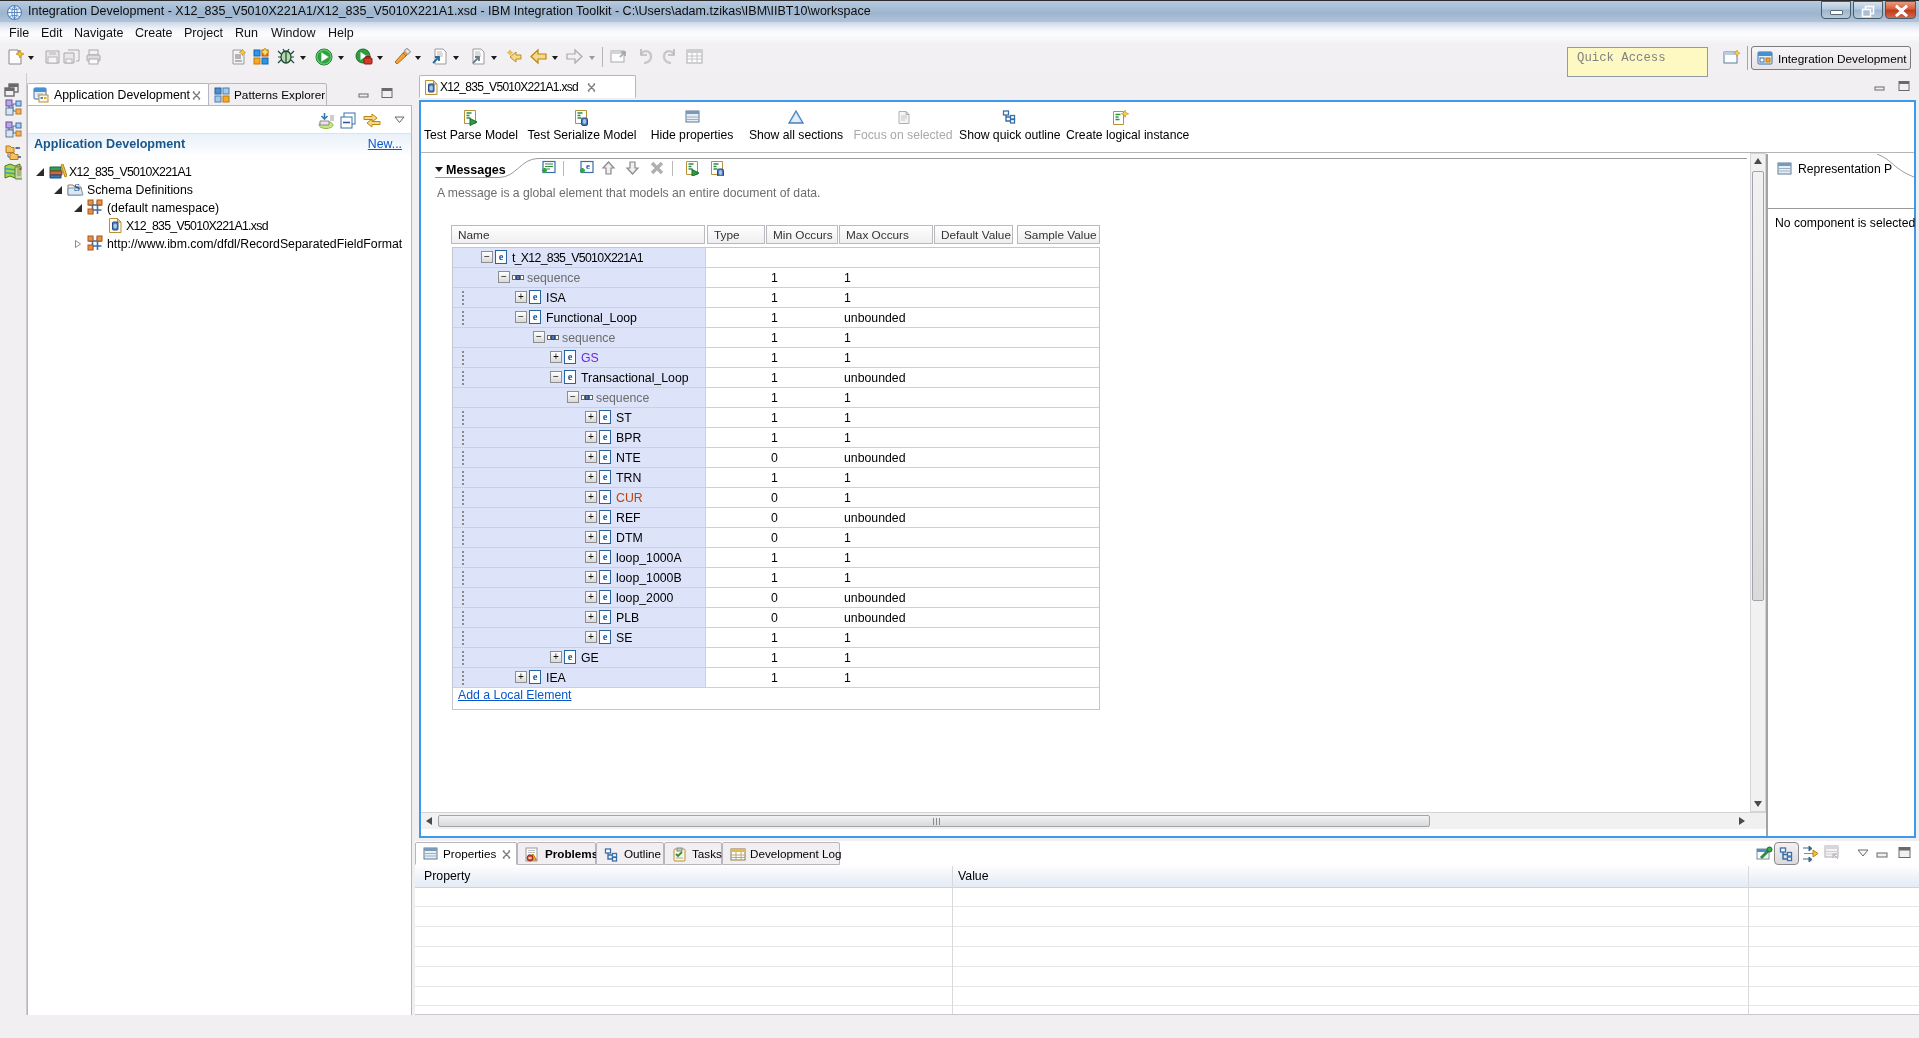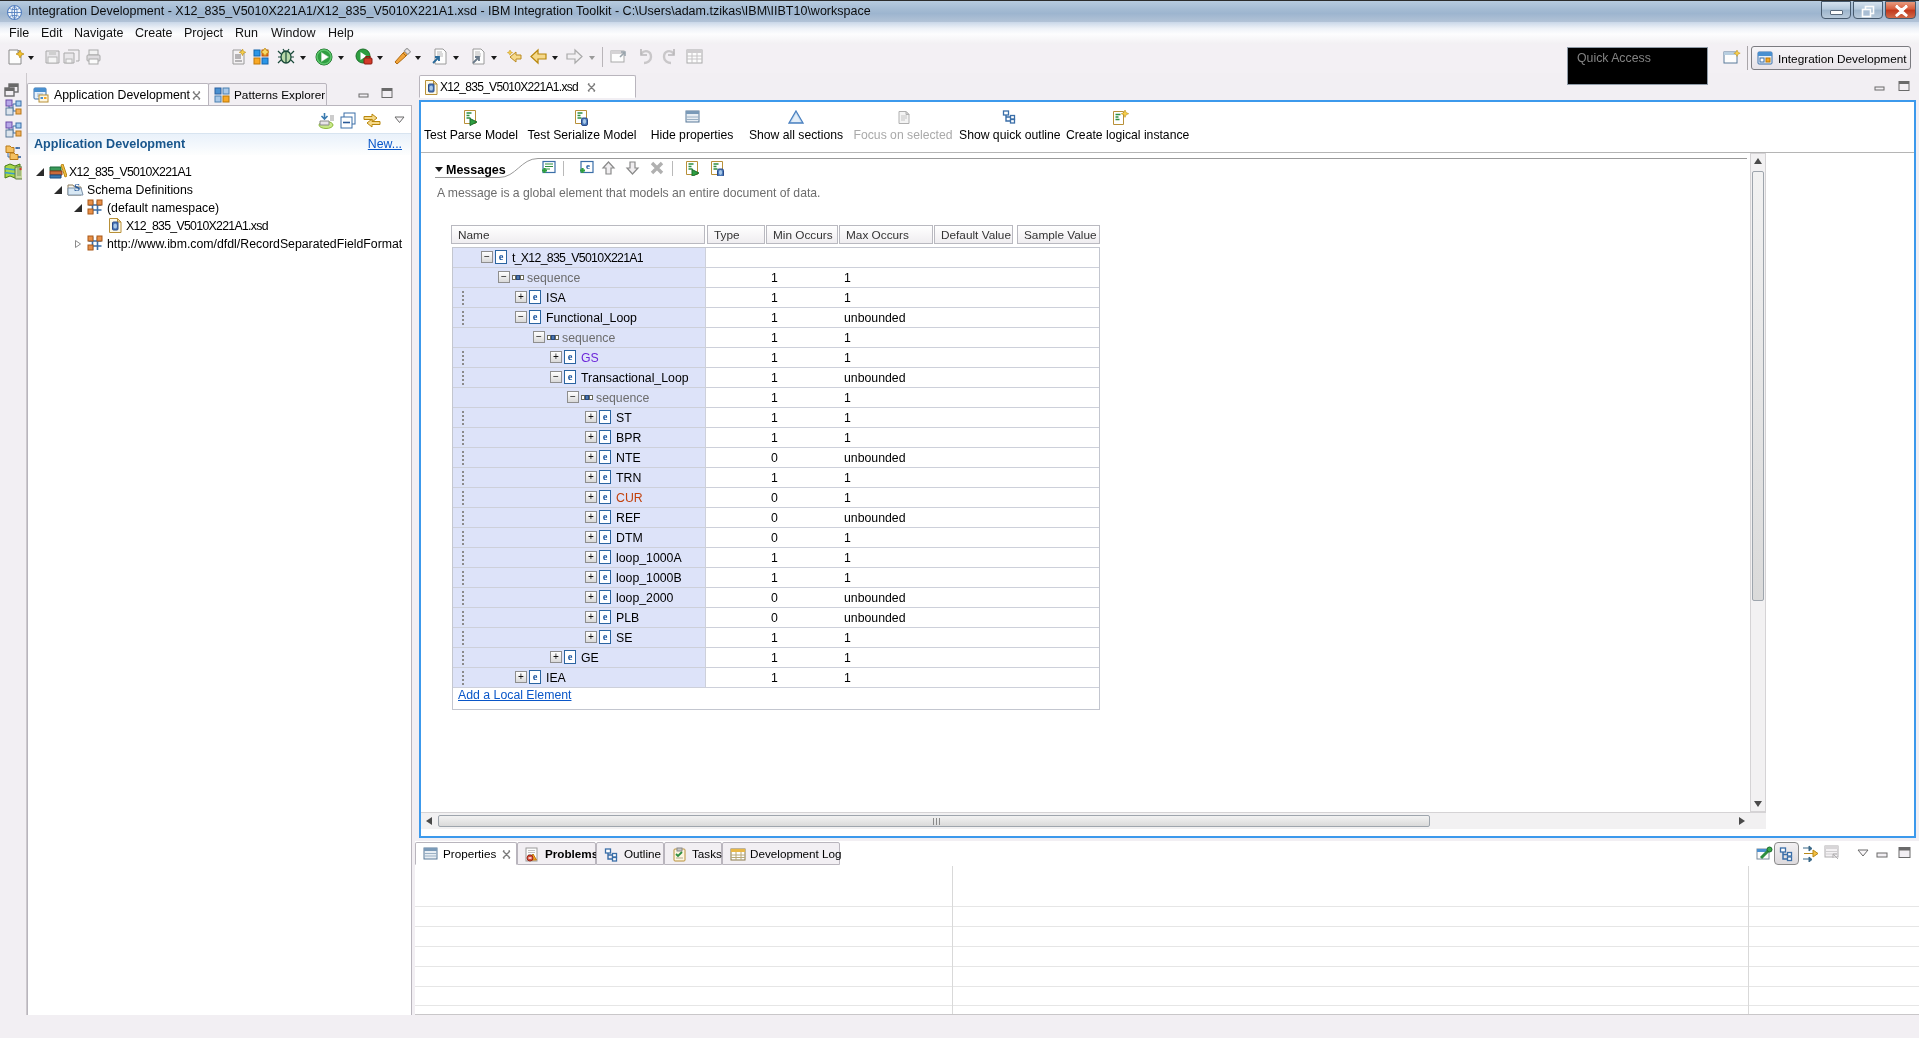--- a/index.html
+++ b/index.html
@@ -8,21 +8,21 @@
 #titlebar{left:0;top:0;width:1919px;height:22px;background:linear-gradient(#b7cbdf,#a4bbd3 40%,#9db5cf 60%,#b2c3d7);border-top:1px solid #2b2b2b;}
 #titletxt{left:28px;top:3px;font-size:12.5px;color:#0c0c0c;position:absolute;}
 .winbtn{position:absolute;top:0px;height:18px;border:1px solid #46596d;border-radius:0 0 4px 4px;background:linear-gradient(#d5e2ef,#b3c8dc 45%,#9db5cc 50%,#b9cadb);}
 #menubar{position:absolute;left:0;top:22px;width:1919px;height:22px;background:linear-gradient(#c9d7e8,#eef2f8 30%,#fdfdfe 55%,#f2f0f3);}
 .mitem{position:absolute;top:4px;font-size:12.5px;color:#111;}
 #toolbar{position:absolute;left:0;top:44px;width:1919px;height:29px;background:#f3f0f4;}
 .ti{position:absolute;top:4px;width:18px;height:18px;}
 .tsep{position:absolute;top:3px;width:1px;height:20px;background:#b9b5b9;}
 .darr{position:absolute;top:12px;width:0;height:0;border-left:3.5px solid transparent;border-right:3.5px solid transparent;border-top:4px solid #1a1a1a;}
 .darr.dis{border-top-color:#9a9a9a;}
-#qa{position:absolute;left:1567px;top:47px;width:141px;height:38px;background:#000000;border:1px solid #8f9ba7;}
+#qa{position:absolute;left:1567px;top:47px;width:141px;height:30px;background:#fef9c3;border:1px solid #8f9ba7;font-family:Liberation Mono, monospace;}
 #qatxt{left:9px;top:3px;color:#838383;font-size:12.3px;position:absolute;}
 #qasep{position:absolute;left:1747px;top:46px;width:1px;height:24px;background:#a9a5a9;}
 #persp{position:absolute;left:1751px;top:46px;width:160px;height:24px;border:1px solid #7b7b80;border-radius:3px;background:linear-gradient(#f7f5f8,#e7e3e8);}
 #persptxt{position:absolute;left:26px;top:5px;font-size:11.8px;color:#000;white-space:nowrap;}
 #fastbar{position:absolute;left:0;top:73px;width:27px;height:942px;background:#f2eff3;border-right:1px solid #cdc9cd;}
 .fico{position:absolute;left:4px;width:18px;height:18px;}
 #lpanel{position:absolute;left:27px;top:81px;width:386px;height:942px;padding-left:12px;}
 .tab{position:absolute;top:2px;height:23px;border:1px solid #b9b5bd;border-radius:2px 2px 0 0;background:#f2eff3;}
 .tab.active{background:#fff;border-bottom:1px solid #fff;}
 .tab .tlabel{position:absolute;top:4px;font-size:12.3px;white-space:nowrap;color:#000;}
@@ -682,20 +682,33 @@
         <div class="sbthumb" style="left:1px;top:17px;width:12px;height:430px;"></div>
         <div class="abs" style="left:3px;bottom:4px;width:0;height:0;border:4px solid transparent;border-top:6px solid #4a4a4a;border-bottom:none;"></div>
       </div>
 <div class="abs" style="left:0px;top:710px;width:1329px;height:17px;background:#f2f1f2;border-top:1px solid #d5d3d5;">
         <div class="abs" style="left:5px;top:4px;width:0;height:0;border:4px solid transparent;border-right:6px solid #4a4a4a;border-left:none;"></div>
         <div class="sbthumb" style="left:17px;top:2px;width:992px;height:12px;"></div>
         <div class="abs" style="left:512px;top:5px;width:1px;height:7px;background:#8a8a8a;box-shadow:3px 0 #8a8a8a,6px 0 #8a8a8a;"></div>
         <div class="abs" style="right:5px;top:4px;width:0;height:0;border:4px solid transparent;border-left:6px solid #4a4a4a;border-right:none;"></div>
       </div>
 <div class="abs" style="left:1329px;top:710px;width:16px;height:17px;background:#f1f0f1;border-top:1px solid #d5d3d5;"></div>
+<div id="rpanel">
+        <svg class="abs" style="left:9px;top:8px" width="16" height="14">
+          <rect x="1" y="1" width="13" height="11" fill="#e8eef4" stroke="#5a7a9a"></rect>
+          <rect x="1" y="1" width="13" height="3" fill="#7a9ab8"></rect>
+          <path d="M1 6.5 h13 M1 9 h13" stroke="#9ab0c4"></path>
+        </svg>
+        <span class="abs" style="left:30px;top:8px;font-size:12.2px;white-space:nowrap;">Representation P</span>
+        <svg class="abs" style="left:0;top:0" width="146" height="40">
+          <path d="M109 0 C126 7,124 14,146 23" stroke="#9a9a9a" fill="none"></path>
+        </svg>
+        <div class="abs" style="left:0;top:54px;width:146px;height:1px;background:#9a9a9a;"></div>
+        <span class="abs" style="left:7px;top:62px;font-size:12.2px;white-space:nowrap;">No component is selected</span>
+      </div>
 </div>
 </div>
 <div id="bpanel">
 <div class="tab active" style="left:0px;top:1px;width:102px;">
       <svg class="ticon" style="position:absolute;left:7px;top:4px" width="16" height="14">
         <rect x="1" y="1" width="13" height="11" fill="#e8eef4" stroke="#5a7a9a"></rect>
         <rect x="1" y="1" width="13" height="3" fill="#7a9ab8"></rect>
         <path d="M1 6.5 h13 M1 9 h13" stroke="#9ab0c4"></path>
       </svg>
       <span class="tlabel" style="left:27px">Properties</span>
@@ -767,20 +780,24 @@
 <svg class="abs" style="left:1442px;top:8px" width="13" height="9">
       <path d="M1 1 h10 l-5 6 z" fill="#f8f6f8" stroke="#6a6a6a"></path>
     </svg>
 <svg class="abs" style="left:1461px;top:8px" width="13" height="10">
       <rect x="1" y="4" width="10" height="4" fill="#f2eff3" stroke="#6a6a6a"></rect>
     </svg>
 <svg class="abs" style="left:1483px;top:6px" width="13" height="12">
       <rect x="1" y="0.5" width="11" height="10" fill="#f2eff3" stroke="#6a6a6a"></rect>
       <rect x="1" y="0.5" width="11" height="3" fill="#6a6a6a"></rect>
     </svg>
+<div id="bphead">
+      <span class="abs" style="left:9px;top:3px;font-size:12.3px;">Property</span>
+      <span class="abs" style="left:543px;top:3px;font-size:12.3px;">Value</span>
+    </div>
 <div class="bline" style="top:65px;"></div>
 <div class="bline" style="top:85px;"></div>
 <div class="bline" style="top:105px;"></div>
 <div class="bline" style="top:125px;"></div>
 <div class="bline" style="top:145px;"></div>
 <div class="bline" style="top:164px;"></div>
 <div class="bcol" style="left:537px;top:25px;height:148px;"></div>
 <div class="bcol" style="left:1333px;top:25px;height:148px;"></div>
 <div class="abs" style="left:0;top:173px;width:1504px;height:1px;background:#c9c7c9;"></div>
 </div>

